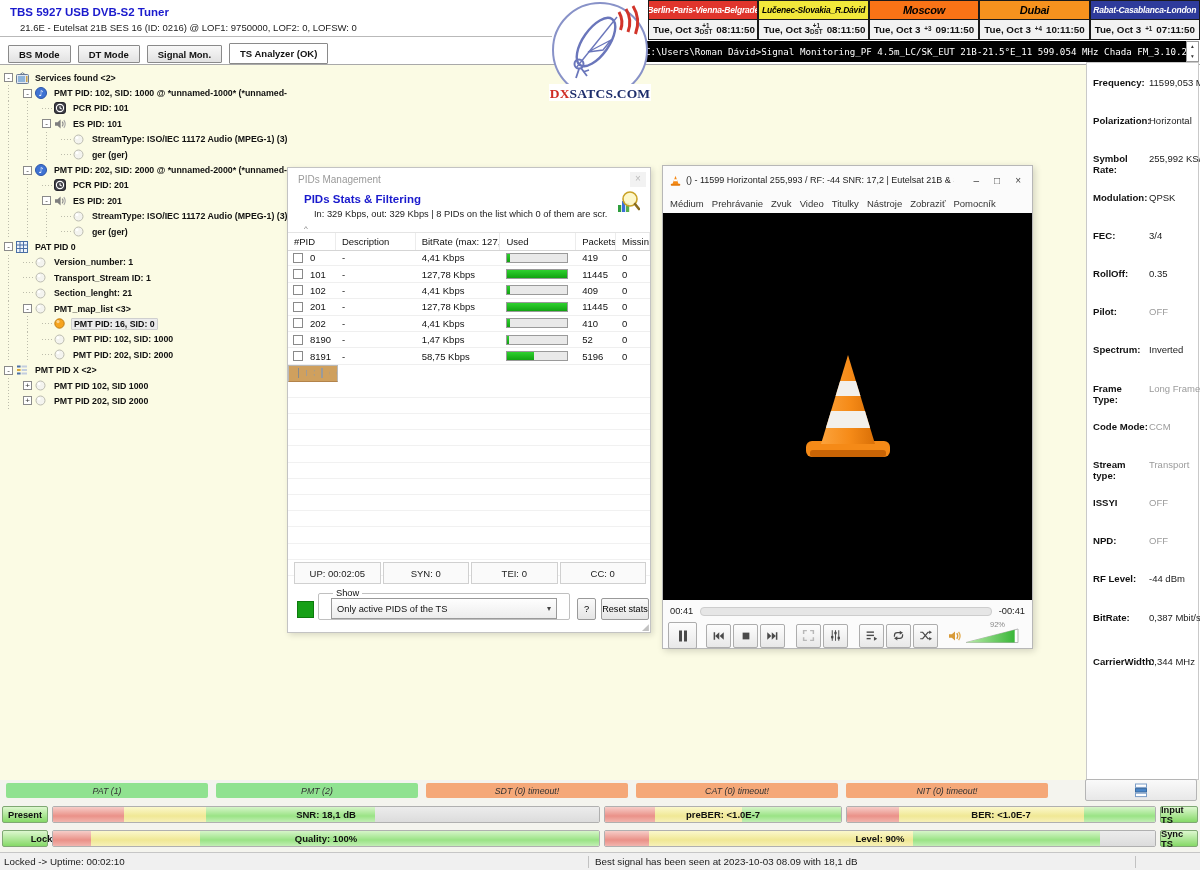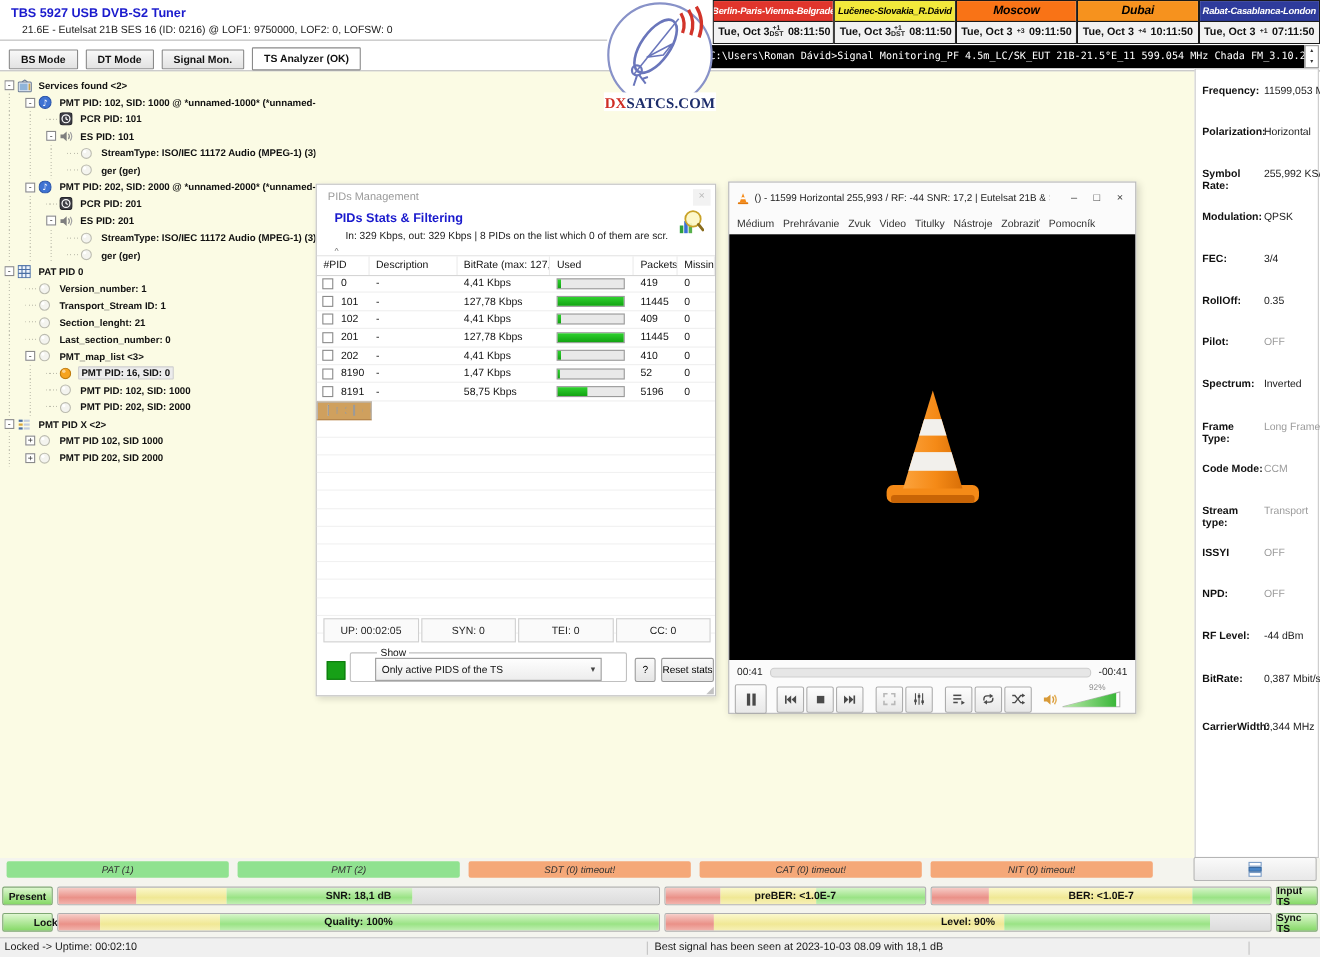--- a/index.html
+++ b/index.html
@@ -64,21 +64,21 @@
   .pcell{box-sizing:border-box;padding-left:6px;height:100%;display:flex;align-items:center;white-space:nowrap;overflow:hidden;}
   .c1{width:48px;padding-left:5px;}.c2{width:80px;}.c3{width:85px;}.c4{width:76px;}.c5{width:40px;}.c6{width:34px;}
   .cb{width:10px;height:10px;border:1px solid #8a8a8a;background:#fff;margin-right:7px;font-size:9px;line-height:9px;text-align:center;flex:none;box-sizing:border-box;font-family:"DejaVu Sans",sans-serif;}
   .track{width:62px;height:10px;border:1px solid #9a9a9a;background:#e9e9e9;box-sizing:border-box;}
   .fillb{height:100%;background:linear-gradient(var(--bar_green_light,#2fd12f),var(--bar_green,#12a312));}
   .prowx.psel{background:var(--selection_tan,#cfa05e);border-bottom-color:#b3834a;}
   .erow{height:15.2px;border-bottom:1px solid #f1f1f1;}
   .pw-stats{position:absolute;left:6px;top:394px;width:352px;height:22px;display:flex;gap:2px;}
   .scell{flex:1;background:#fafafa;border:1px solid #d0d0d0;display:flex;align-items:center;justify-content:center;font-size:9.5px;color:#222;}
   .pw-green{position:absolute;left:9px;top:433px;width:15px;height:15px;background:#17a017;border:1px solid #0d7a0d;}
-  .pw-show{position:absolute;left:30px;top:420px;width:252px;height:32px;border:1px solid #c0c0c0;border-radius:2px;margin:0;padding:0 22px;box-sizing:border-box;}
+  .pw-show{position:absolute;left:30px;top:420px;width:252px;height:32px;border:1px solid #c0c0c0;border-radius:2px;margin:0;padding:0 12px;box-sizing:border-box;}
   .pw-show legend{font-size:9.3px;padding:0 3px;margin-left:2px;color:#111;}
   .pw-select{margin-top:0;height:19px;border:1px solid #9a9a9a;background:linear-gradient(#fefefe,#ededed);display:flex;align-items:center;font-size:9.3px;padding-left:5px;color:#111;}
   .chev{margin-left:auto;padding-right:5px;font-size:8px;color:#444;}
   .pw-help{position:absolute;left:289px;top:430px;width:19px;height:22px;background:linear-gradient(#fafafa,#e5e5e5);border:1px solid #9a9a9a;font-size:9.3px;border-radius:2px;font-family:"Liberation Sans",sans-serif;}
   .pw-reset{position:absolute;left:313px;top:430px;width:48px;height:22px;background:linear-gradient(#fafafa,#e5e5e5);border:1px solid #9a9a9a;font-size:9.1px;border-radius:2px;font-family:"Liberation Sans",sans-serif;padding:0;}
   .pw-grip{position:absolute;right:1px;bottom:0;font-size:9px;color:#c2c2c2;}
 
   
   .vlc-win{position:absolute;left:662px;top:165px;width:371px;height:484px;background:#fbfbfb;border:1px solid #b7b7b7;box-shadow:2px 2px 7px rgba(0,0,0,0.16);z-index:3;box-sizing:border-box;}
   .vlc-titlebar{height:28px;display:flex;align-items:center;padding:0 7px;font-size:9px;color:#222;}
@@ -411,31 +411,20 @@
         <div class="tico">
           <svg width="11" height="11" viewBox="0 0 11 11">
             <circle cx="5.5" cy="5.5" r="4.5" fill="#f4f4ef" stroke="#bcbcb0"></circle>
             <circle cx="4" cy="3.8" r="1.5" fill="#ffffff"></circle>
           </svg>
         </div>
         <div class="tlab">Section_lenght: 21</div>
       </div>
       <div class="trow">
         <div class="gd"></div>
-        <div class="nox"></div>
-        <div class="tico">
-          <svg width="11" height="11" viewBox="0 0 11 11">
-            <circle cx="5.5" cy="5.5" r="4.5" fill="#f4f4ef" stroke="#bcbcb0"></circle>
-            <circle cx="4" cy="3.8" r="1.5" fill="#ffffff"></circle>
-          </svg>
-        </div>
-        <div class="tlab">Last_section_number: 0</div>
-      </div>
-      <div class="trow">
-        <div class="gd"></div>
         <div class="exp">-</div>
         <div class="tico">
           <svg width="11" height="11" viewBox="0 0 11 11">
             <circle cx="5.5" cy="5.5" r="4.5" fill="#f4f4ef" stroke="#bcbcb0"></circle>
             <circle cx="4" cy="3.8" r="1.5" fill="#ffffff"></circle>
           </svg>
         </div>
         <div class="tlab">PMT_map_list &lt;3&gt;</div>
       </div>
       <div class="trow tsel">

